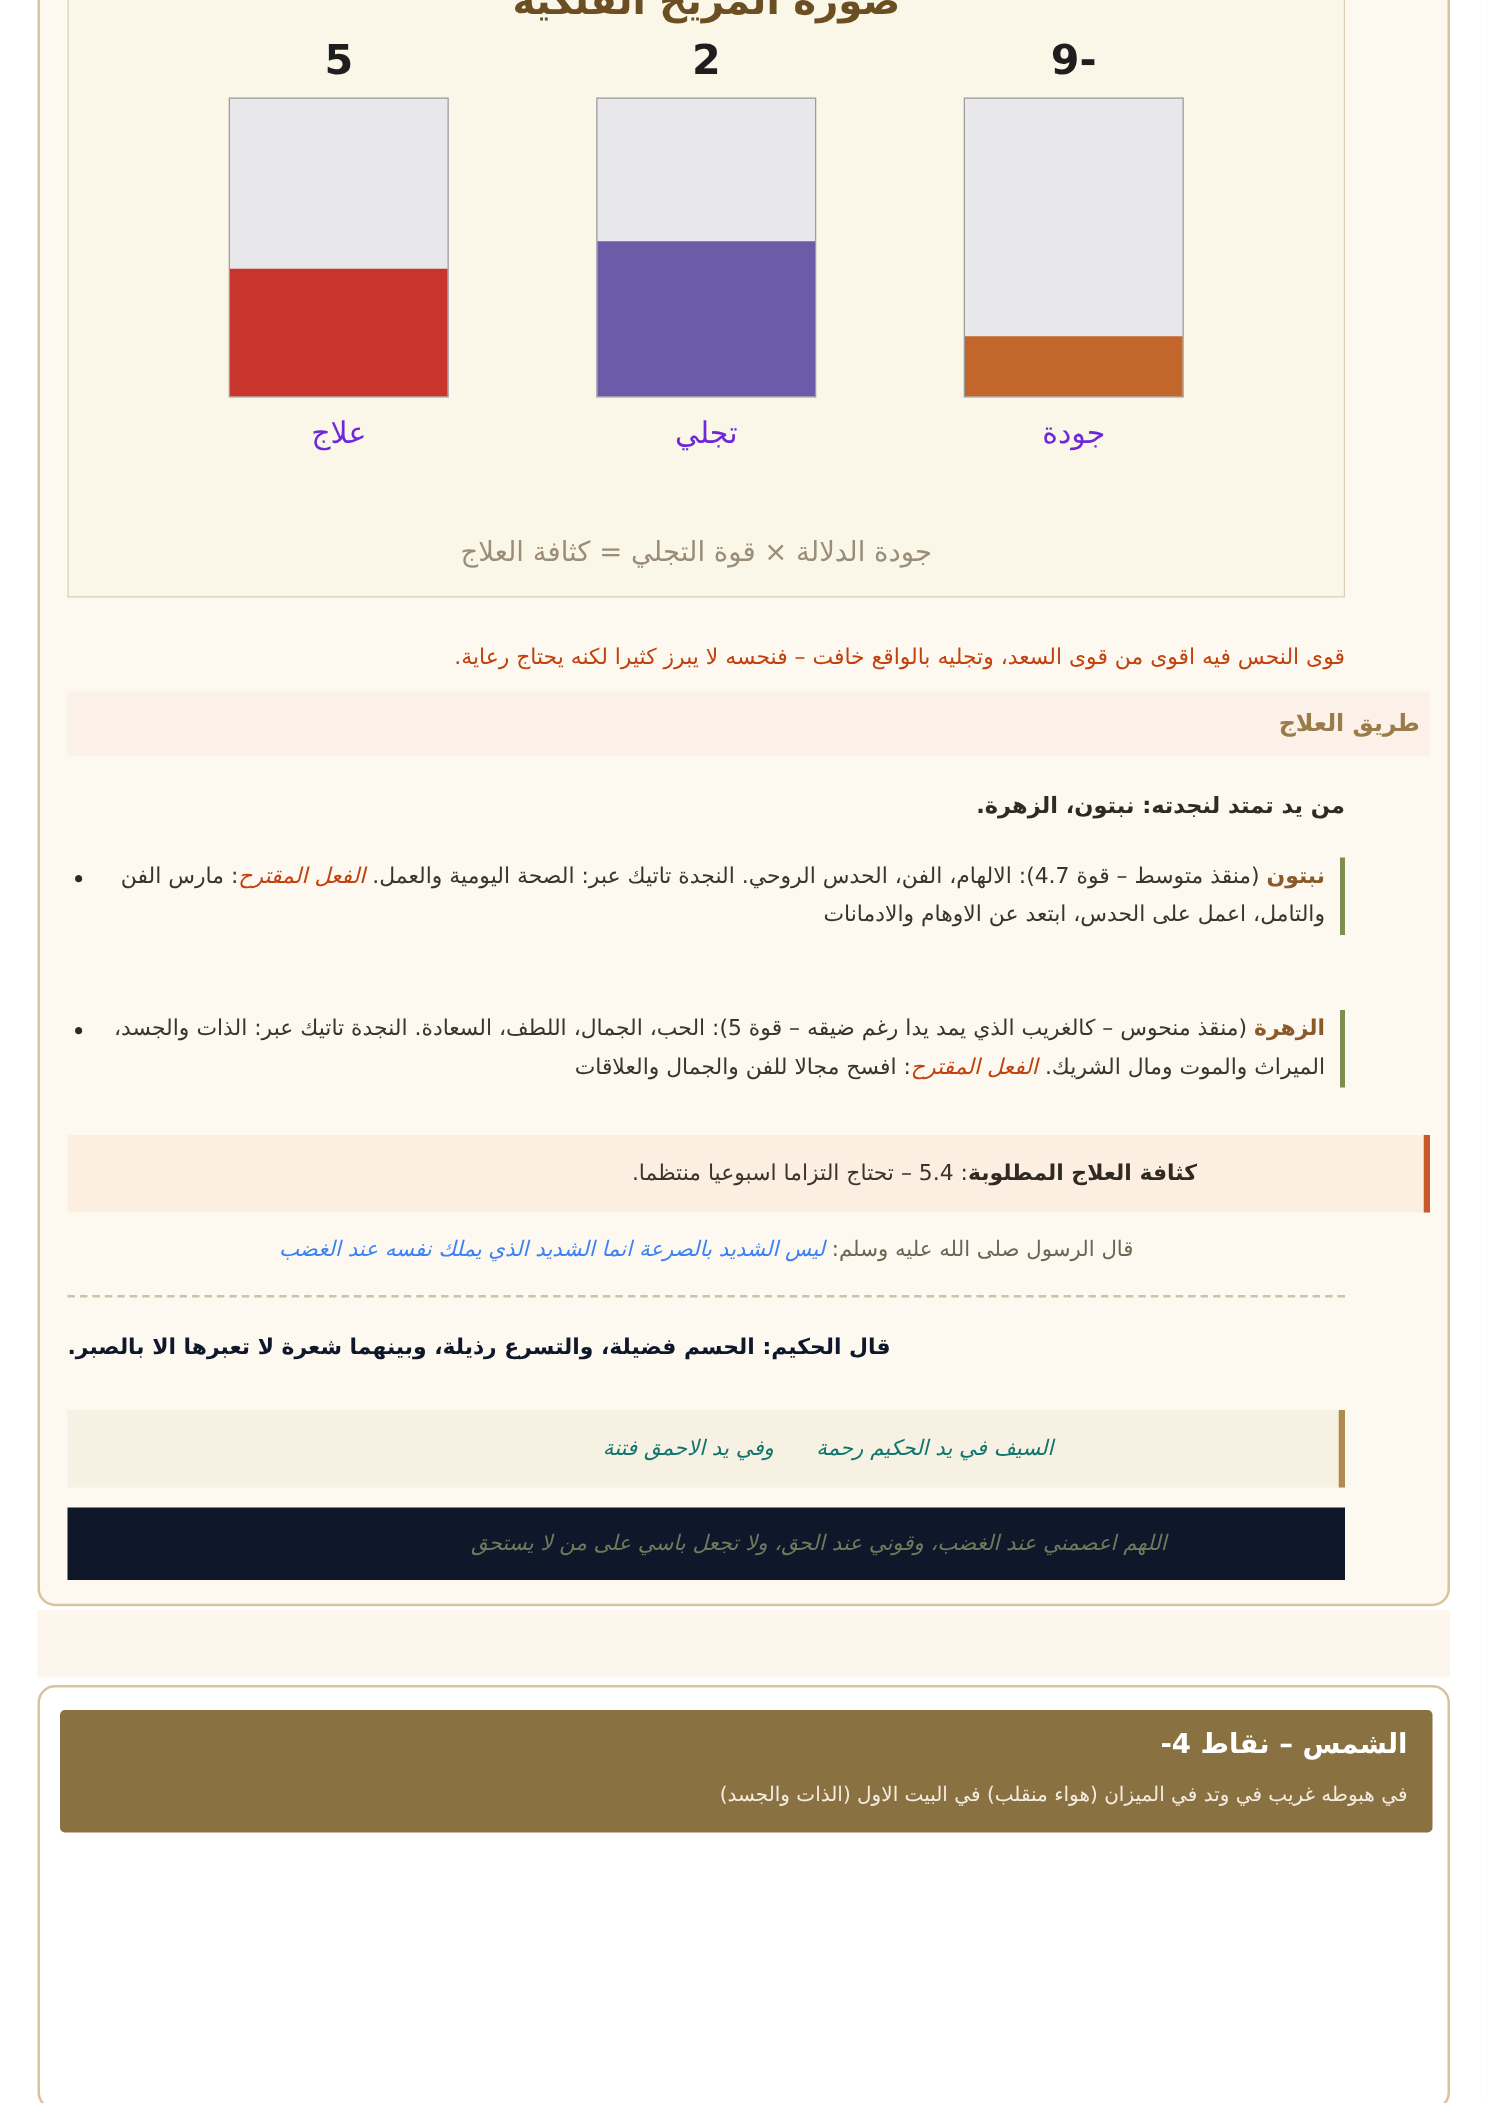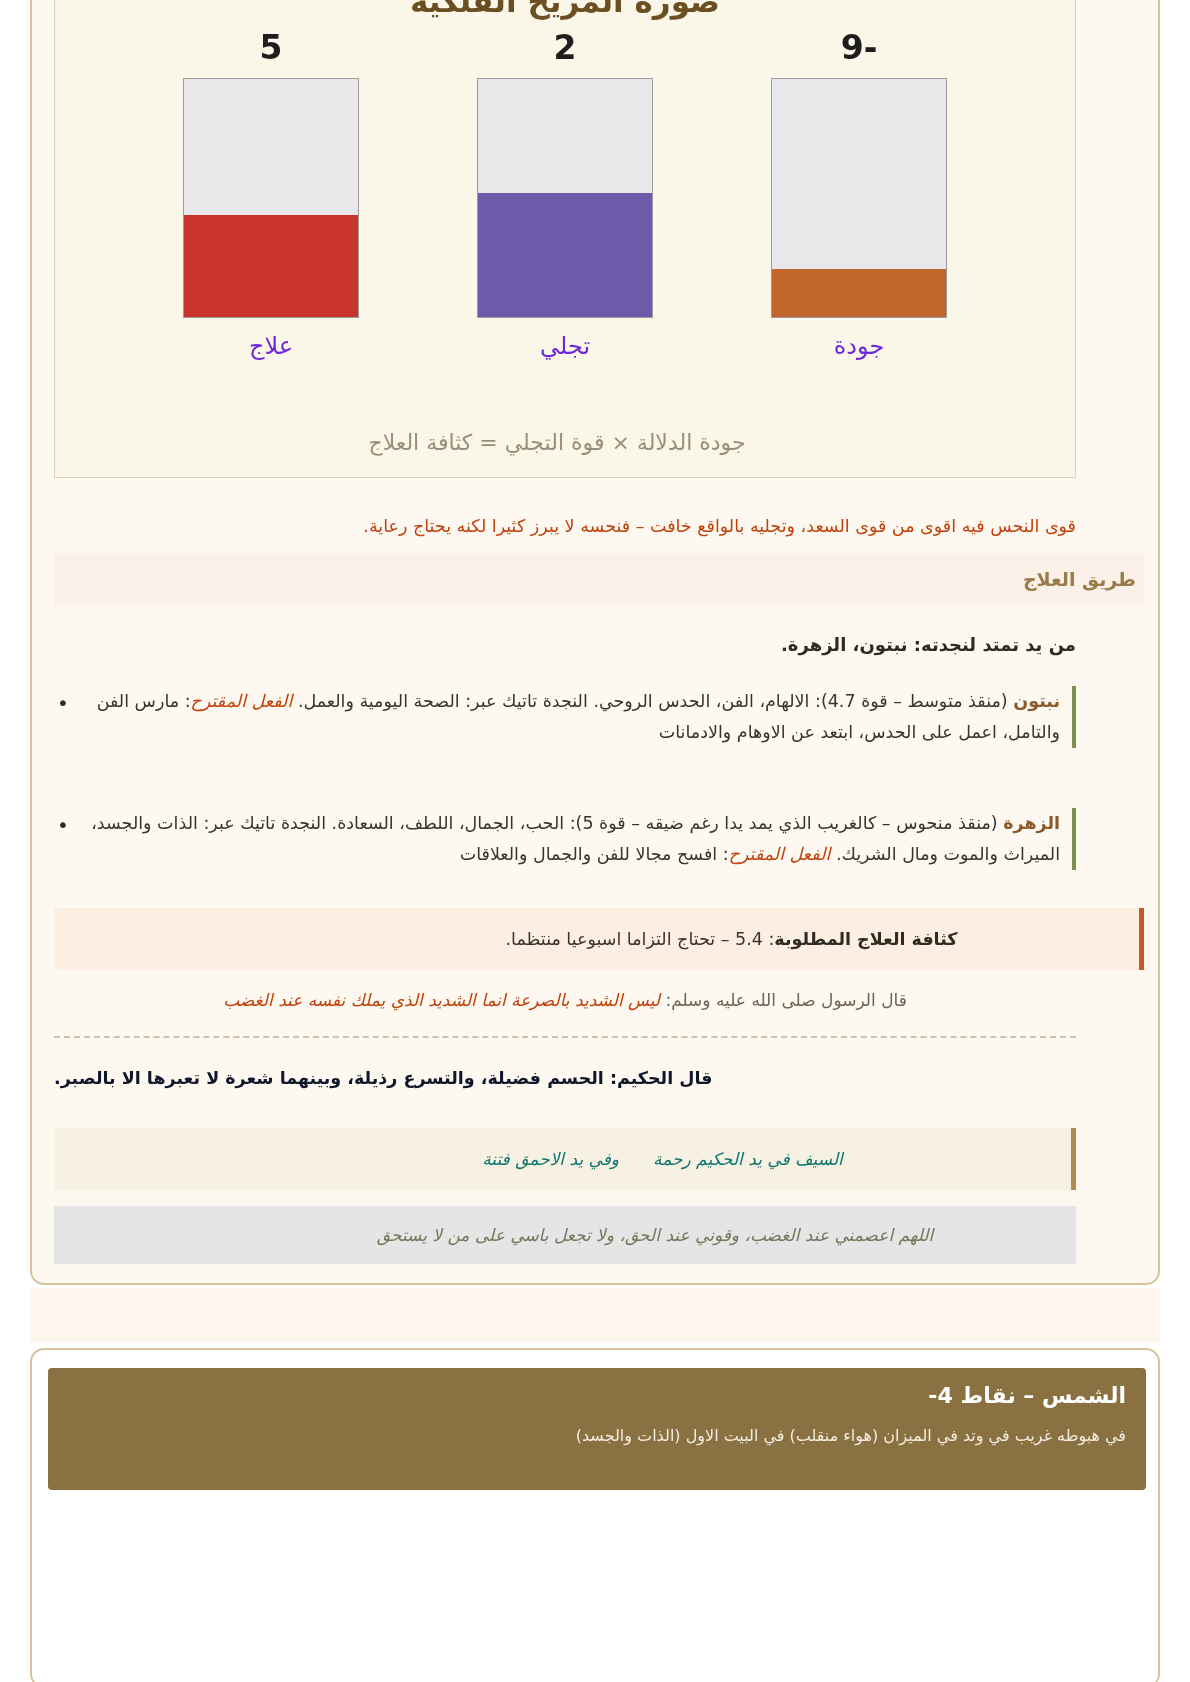--- a/index.html
+++ b/index.html
@@ -218,21 +218,21 @@
 
   
   .hadith-line {
     left: 4px;
     top: 968px;
     width: 1022px;
     text-align: center;
     font-size: 17px;
     color: #6f6352;
   }
-  .hadith-line i { font-style: italic; color: #c2410c; }
+  .hadith-line i { font-style: italic; color: #3b82f6; }
 
   .dash-divider {
     position: absolute;
     left: 4px;
     top: 1018px;
     width: 1022px;
     border-top: 2px dashed #cfc2ab;
     height: 0;
   }
 
@@ -267,21 +267,21 @@
   }
   .quote-gap { display: inline-block; width: 34px; }
 
   
   .dua-box {
     position: absolute;
     left: 4px;
     top: 1188px;
     width: 1022px;
     height: 58px;
-    background: #e5e5e5;
+    background: #0f172a;
     box-sizing: border-box;
     display: flex;
     align-items: center;
     justify-content: center;
     font-size: 17px;
     font-style: italic;
     color: #6f7a5c;
     padding-left: 180px;
   }
 
@@ -296,21 +296,21 @@
     border: 2px solid #d9c39a;
     border-radius: 14px;
     box-sizing: border-box;
     overflow: hidden;
   }
   .sun-header {
     position: absolute;
     left: 16px;
     top: 18px;
     width: 1098px;
-    height: 122px;
+    height: 98px;
     background: #8a7142;
     border-radius: 4px;
     box-sizing: border-box;
     padding: 14px 20px 0 20px;
     color: #ffffff;
   }
   .sun-title {
     font-size: 22px;
     font-weight: bold;
     text-align: right;

